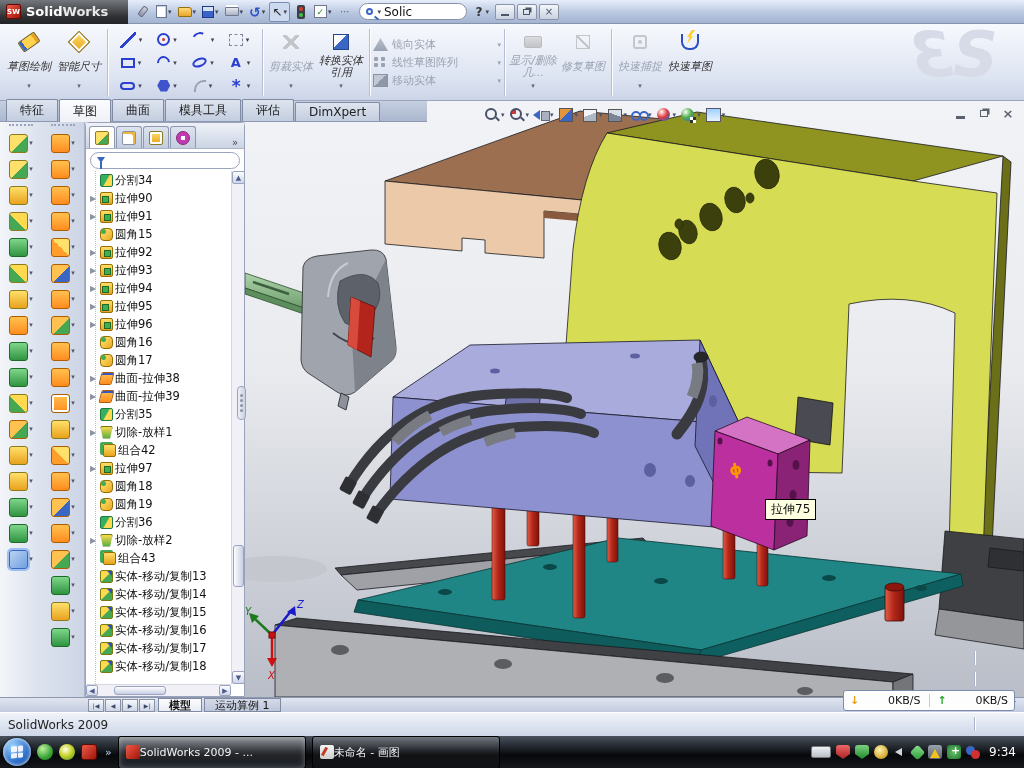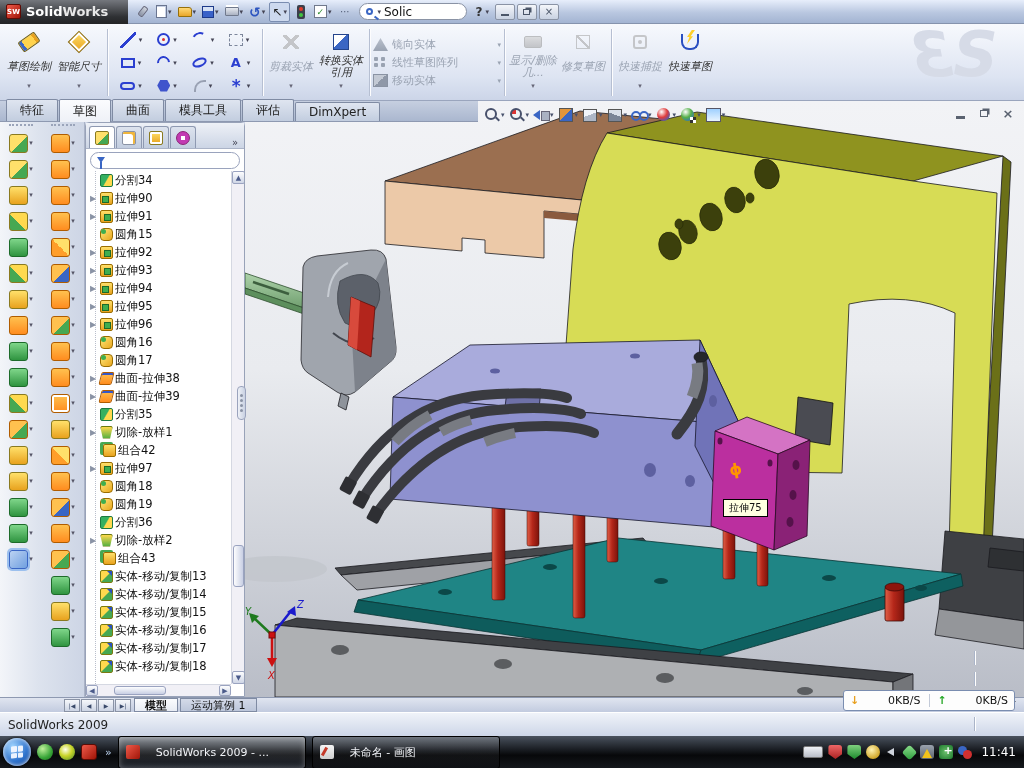--- a/index.html
+++ b/index.html
@@ -90,21 +90,21 @@
   .ic-repair{width:14px;height:14px;border:1px solid #9aa3b2;background:linear-gradient(45deg,transparent 45%,#9aa3b2 45% 55%,transparent 55%);}
   .ic-qsnap{width:14px;height:14px;border:2px solid #9aa3b2;border-radius:3px;position:relative;}
   .ic-qsnap::after{content:"";position:absolute;left:3px;top:3px;width:4px;height:4px;background:#9aa3b2;border-radius:50%;}
   .ic-qsketch{width:18px;height:16px;position:relative;border:2px solid #2b4fc0;border-top:0;border-radius:0 0 8px 8px;background:#eef2fb;}
   .ic-qsketch::after{content:"";position:absolute;left:4px;top:-4px;width:8px;height:14px;background:#ffcf2a;clip-path:polygon(60% 0,100% 0,45% 45%,75% 45%,0 100%,30% 50%,0 50%);}
   .stack{display:flex;flex-direction:column;justify-content:center;gap:3px;width:128px;color:#9aa3b2;font-size:11px;}
   .srow{display:flex;align-items:center;gap:4px;}
   .srow .sdd{margin-left:auto;font-size:7px;color:#9aa3b2;}
 
   
-  .cmdtabs{position:absolute;left:0;top:101px;width:478px;height:21px;display:flex;align-items:flex-end;
+  .cmdtabs{position:absolute;left:0;top:101px;width:427px;height:21px;display:flex;align-items:flex-end;
     background:linear-gradient(#c6cfe0,#aab7cf);border-bottom:1px solid #8e99b1;padding-left:6px;z-index:3;}
   .ctab{padding:2px 13px 2px;margin-right:1px;font-size:12px;color:#222;border:1px solid #7f8ba3;border-bottom:none;
     background:linear-gradient(#dfe5f0,#c2cddf);border-radius:2px 2px 0 0;white-space:nowrap;}
   .ctab.active{background:linear-gradient(#fbfcfe,#eef1f7);position:relative;top:1px;padding-top:3px;}
 
   
   .lefttools{position:absolute;left:0;top:122px;width:85px;height:575px;background:linear-gradient(90deg,#f3f5f9,#dde3ee 45%,#cdd5e5);
     border-right:1px solid #aab3c7;display:flex;z-index:3;}
   .lcol{width:42px;display:flex;flex-direction:column;align-items:center;padding-top:2px;}
   .grip{width:24px;height:3px;border-top:2px dotted #9aa4ba;margin-bottom:3px;flex:none;}
@@ -189,25 +189,25 @@
   .hic.appearance::before{content:"";position:absolute;left:2px;top:2px;width:13px;height:13px;border-radius:50%;background:radial-gradient(circle at 35% 30%,#fff,#e03c3c 45%,#2f5fc4 85%);}
   .hic.scene::before{content:"";position:absolute;left:2px;top:2px;width:13px;height:13px;border-radius:50%;background:radial-gradient(circle at 35% 30%,#fff,#56b04a 45%,#2f6fc4 85%);}
   .hic.scene::after{content:"";position:absolute;right:0;bottom:0;width:6px;height:6px;background:repeating-conic-gradient(#333 0 25%,#fff 0 50%) 0 0/6px 6px;}
   .hic.view-settings::before{content:"";position:absolute;left:2px;top:2px;width:13px;height:12px;border:1px solid #556;background:linear-gradient(#9fd0ff,#e8f4ff);}
   .hdd{font-size:7px;color:#47506b;}
   .vwctl{position:absolute;right:8px;top:5px;display:flex;gap:8px;z-index:5;color:#5a6270;}
   .vc{width:16px;height:14px;display:flex;align-items:center;justify-content:center;}
   .vc-min{width:9px;height:3px;background:#5a6270;margin-top:8px;}
   .vc-rest{width:8px;height:7px;border:1.5px solid #5a6270;box-shadow:2px -2px 0 -0.5px #5a6270;}
   .vc-close{font-size:13px;font-weight:bold;}
-  .tooltip{position:absolute;left:478px;top:398px;background:#ffffe1;border:1px solid #000;padding:1px 5px;font-size:10px;z-index:6;white-space:nowrap;}
+  .tooltip{position:absolute;left:520px;top:398px;background:#ffffe1;border:1px solid #000;padding:1px 5px;font-size:12px;z-index:6;white-space:nowrap;}
 
   
   .modelbar{position:absolute;left:0;top:697px;width:1024px;height:15px;background:linear-gradient(#e0e5f0,#c2cbdf);
-    border-top:1px solid #8e99b1;display:flex;align-items:center;padding-left:64px;z-index:4;font-size:11px;}
+    border-top:1px solid #8e99b1;display:flex;align-items:center;padding-left:88px;z-index:4;font-size:11px;}
   .navbtn{width:16px;height:13px;margin-right:1px;background:linear-gradient(#f6f8fb,#ccd4e4);border:1px solid #8a93a5;
     display:flex;align-items:center;justify-content:center;font-size:6px;color:#3a4a6a;}
   .mtab{padding:0 10px;height:14px;display:flex;align-items:center;border:1px solid #7f8ba3;background:linear-gradient(#d4dae8,#bcc6da);margin-left:2px;white-space:nowrap;}
   .mtab.active{background:linear-gradient(#fbfcfe,#e8ecf4);font-weight:bold;}
 
   
   .statusbar{position:absolute;left:0;top:712px;width:1024px;height:24px;background:linear-gradient(#f0f3f9,#cdd6e8);
     border-top:1px solid #fff;display:flex;align-items:center;padding:0 8px;z-index:4;}
   .statusbar .appname{color:#222;}
   .sright{margin-left:auto;display:flex;align-items:center;gap:7px;flex-direction:column;}
@@ -231,21 +231,21 @@
   .orb{width:28px;height:28px;border-radius:50%;margin:0 6px 0 3px;flex:none;position:relative;
     background:radial-gradient(circle at 35% 30%,#9fd4ff,#2e72cc 55%,#0d3b86);box-shadow:inset 0 0 4px #fff,0 0 3px #000;}
   .orbflag{position:absolute;left:8px;top:8px;width:12px;height:12px;display:grid;grid-template-columns:1fr 1fr;gap:1px;transform:skewY(-6deg);}
   .orbflag i{background:#f4f8ff;border-radius:1px;opacity:.95;}
   .ql{display:flex;align-items:center;gap:6px;margin-right:8px;}
   .qlico{width:16px;height:16px;border-radius:3px;}
   .qlico.launcher-green{border-radius:50%;background:radial-gradient(circle at 35% 30%,#bff09a,#37a437 60%,#1d6b1d);}
   .qlico.launcher-ball{border-radius:50%;background:conic-gradient(#e8c califa 0 0);background:radial-gradient(circle at 40% 35%,#ffe,#c9d42a 45%,#4a8a2a);}
   .qlico.solidworks{background:linear-gradient(135deg,#ef5a4a,#a01407);border:1px solid #5e0b04;color:#fff;font-size:6px;font-weight:bold;display:flex;align-items:center;justify-content:center;}
   .qlmore{color:#bcd2ee;font-size:11px;margin-right:6px;}
-  .tkbtn{width:188px;height:33px;border-radius:3px;border:1px solid #000;display:flex;align-items:center;gap:16px;padding:0 7px;margin-right:6px;
+  .tkbtn{width:188px;height:33px;border-radius:3px;border:1px solid #000;display:flex;align-items:center;gap:0;padding:0 7px;margin-right:6px;
     background:linear-gradient(rgba(255,255,255,.22),rgba(255,255,255,.06) 45%,rgba(0,0,0,.25));color:#f2f4f8;font-size:11px;white-space:nowrap;overflow:hidden;}
   .tkbtn.active{background:linear-gradient(rgba(255,255,255,.38),rgba(255,255,255,.14) 45%,rgba(30,40,60,.3));box-shadow:inset 0 0 6px rgba(255,255,255,.35);}
   .tkico{width:14px;height:14px;flex:none;border-radius:2px;}
   .tkico.solidworks{background:linear-gradient(135deg,#ef5a4a,#a01407);color:#fff;font-size:5.5px;font-weight:bold;display:flex;align-items:center;justify-content:center;}
   .tkico.paint{background:linear-gradient(#f4f4f4,#cfcfcf);position:relative;}
   .tkico.paint::after{content:"";position:absolute;left:3px;top:2px;width:3px;height:9px;background:#c43a2a;transform:rotate(30deg);}
   .tray{margin-left:auto;display:flex;align-items:center;gap:5px;padding-right:8px;}
   .trico{width:14px;height:14px;border-radius:3px;position:relative;}
   .trico.keyboard{width:20px;height:12px;background:linear-gradient(#eef1f5,#b9bec8);border:1px solid #777;border-radius:2px;}
   .trico.red-shield{background:linear-gradient(#e66,#a22);clip-path:polygon(0 0,100% 0,100% 65%,50% 100%,0 65%);}
@@ -1189,17 +1189,17 @@
       <span class="trico keyboard"></span>
           <span class="trico red-shield"></span>
           <span class="trico green-shield"></span>
           <span class="trico gold-eye"></span>
           <span class="trico speaker"></span>
           <span class="trico green-pin"></span>
           <span class="trico net-warning"></span>
           <span class="trico green-cross"></span>
           <span class="trico orbs"></span>
         </div>
-      <span class="clock">11:41</span>
+      <span class="clock">9:34</span>
     </div>
   </div>
 
 </div>
 
 </body></html>

